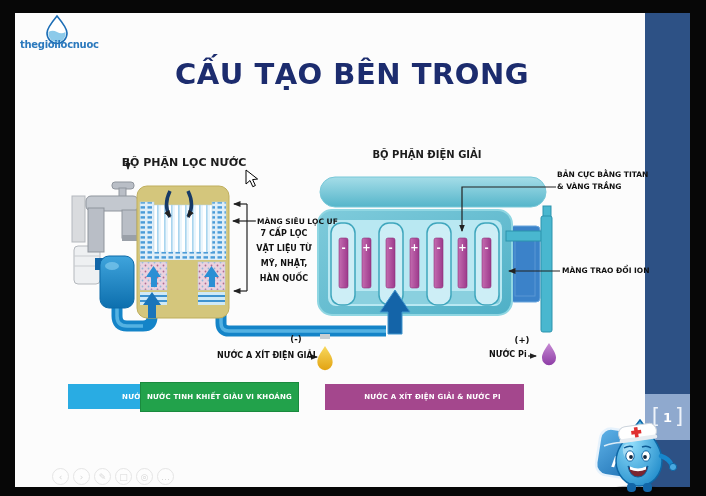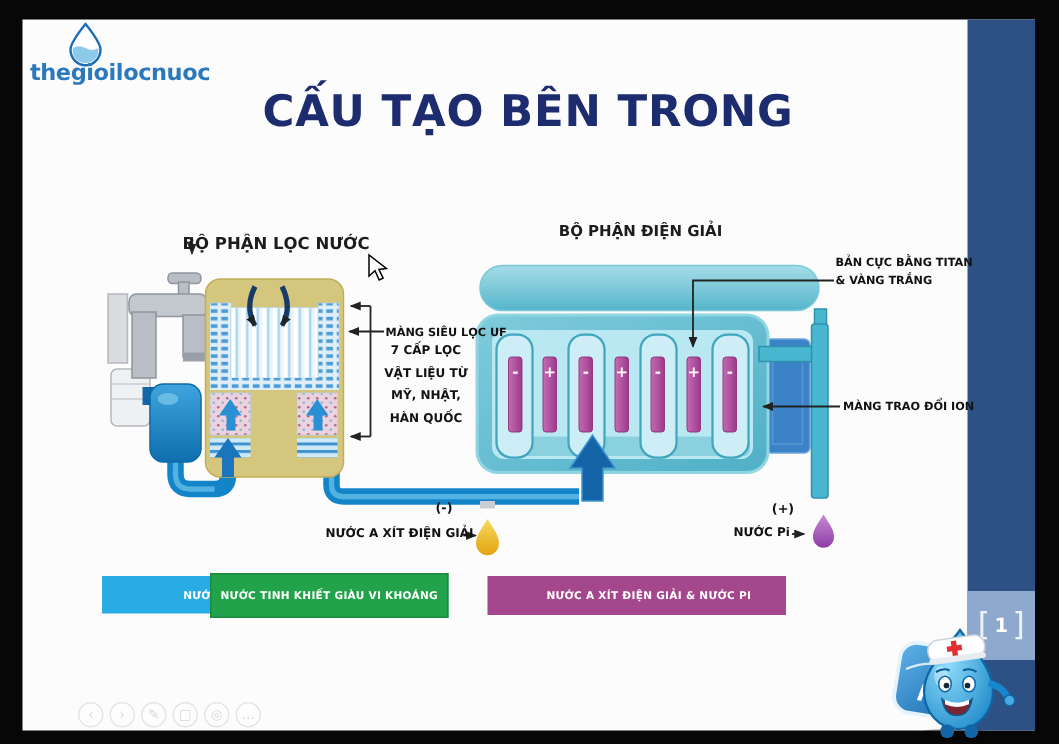--- a/index.html
+++ b/index.html
@@ -13,21 +13,21 @@
   .slide{left:15px;top:13px;width:675px;height:474px;background:#fcfcfc;}
   
   .band{left:645px;top:13px;width:45px;height:474px;background:#2d5185;}
   .pagebox{
     left:645px;top:394px;width:45px;height:46px;background:#8fa9ce;
     display:flex;align-items:center;justify-content:center;gap:3px;color:#fff;
   }
   .pagebox .bk{font-size:21px;font-weight:400;color:#eef3fa;line-height:1;margin-top:-2px;}
   .pagebox .num{font-size:13px;font-weight:700;}
   
-  .logo-text{left:20px;top:39px;font-size:15px;font-weight:800;color:#2b79bd;letter-spacing:-0.3px;}
+  .logo-text{left:20px;top:39px;font-size:10px;font-weight:800;color:#2b79bd;letter-spacing:-0.3px;}
   
   .title{left:352px;top:57px;transform:translateX(-50%);font-size:29px;font-weight:800;
          color:#1c2c6e;letter-spacing:0.5px;white-space:nowrap;}
   
   .hd{font-weight:700;color:#1c1c1c;white-space:nowrap;transform:translateX(-50%);}
   .h-left{left:184px;top:156px;font-size:11px;}
   .h-right{left:427px;top:149px;font-size:10px;}
   .lb{font-size:7.5px;font-weight:700;color:#111;white-space:nowrap;}
   .lb-uf{left:257px;top:217px;}
   .lb-7{left:284px;top:226px;transform:translateX(-50%);text-align:center;line-height:15px;font-size:8px;}

